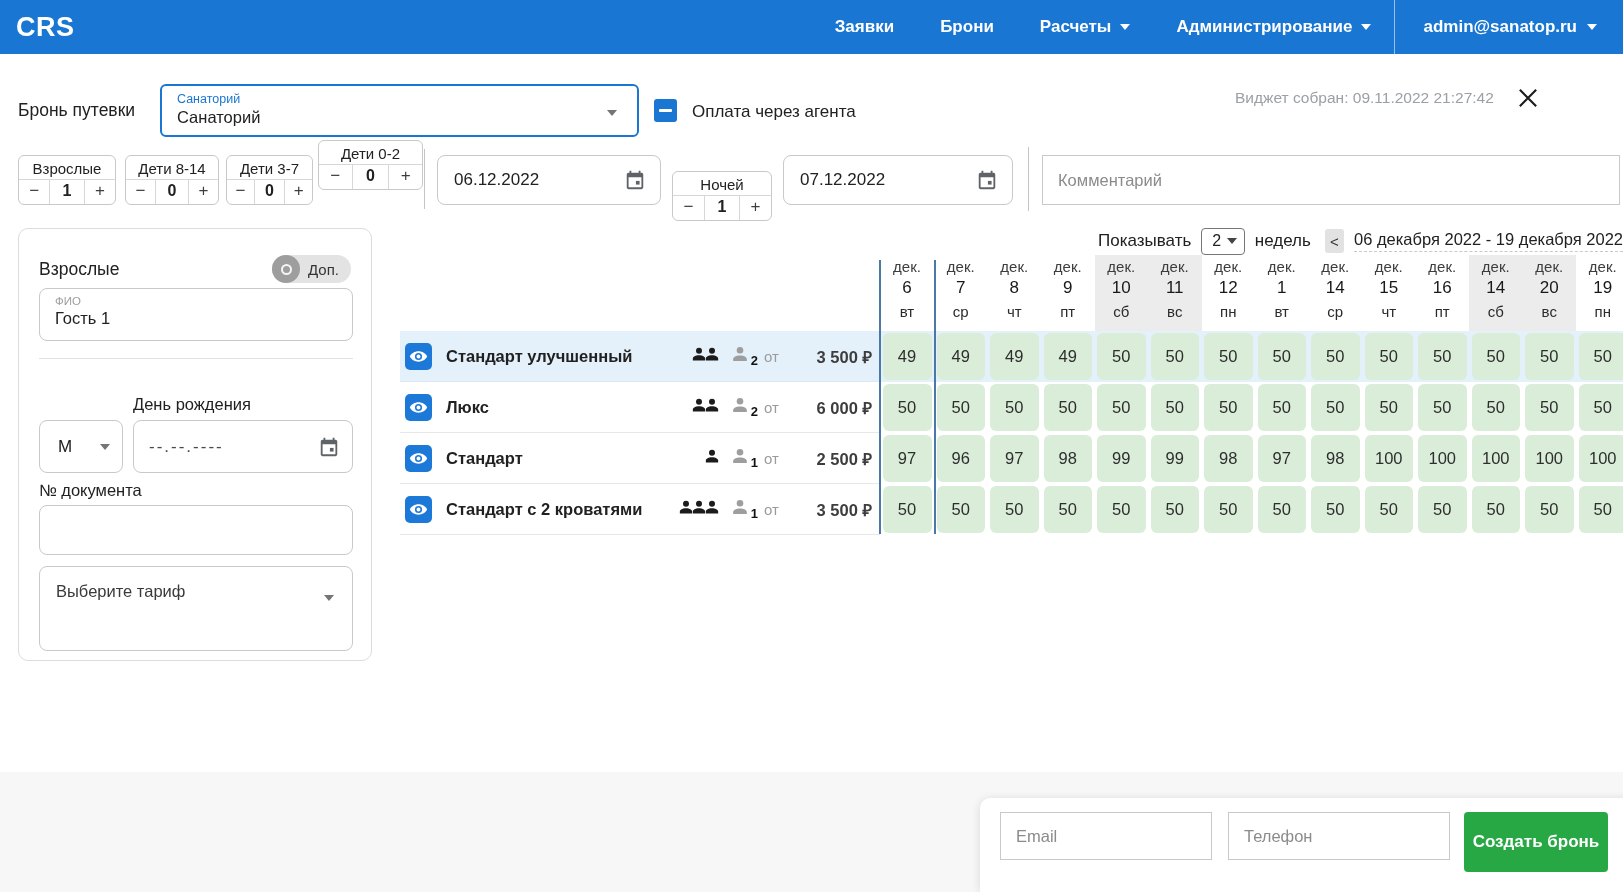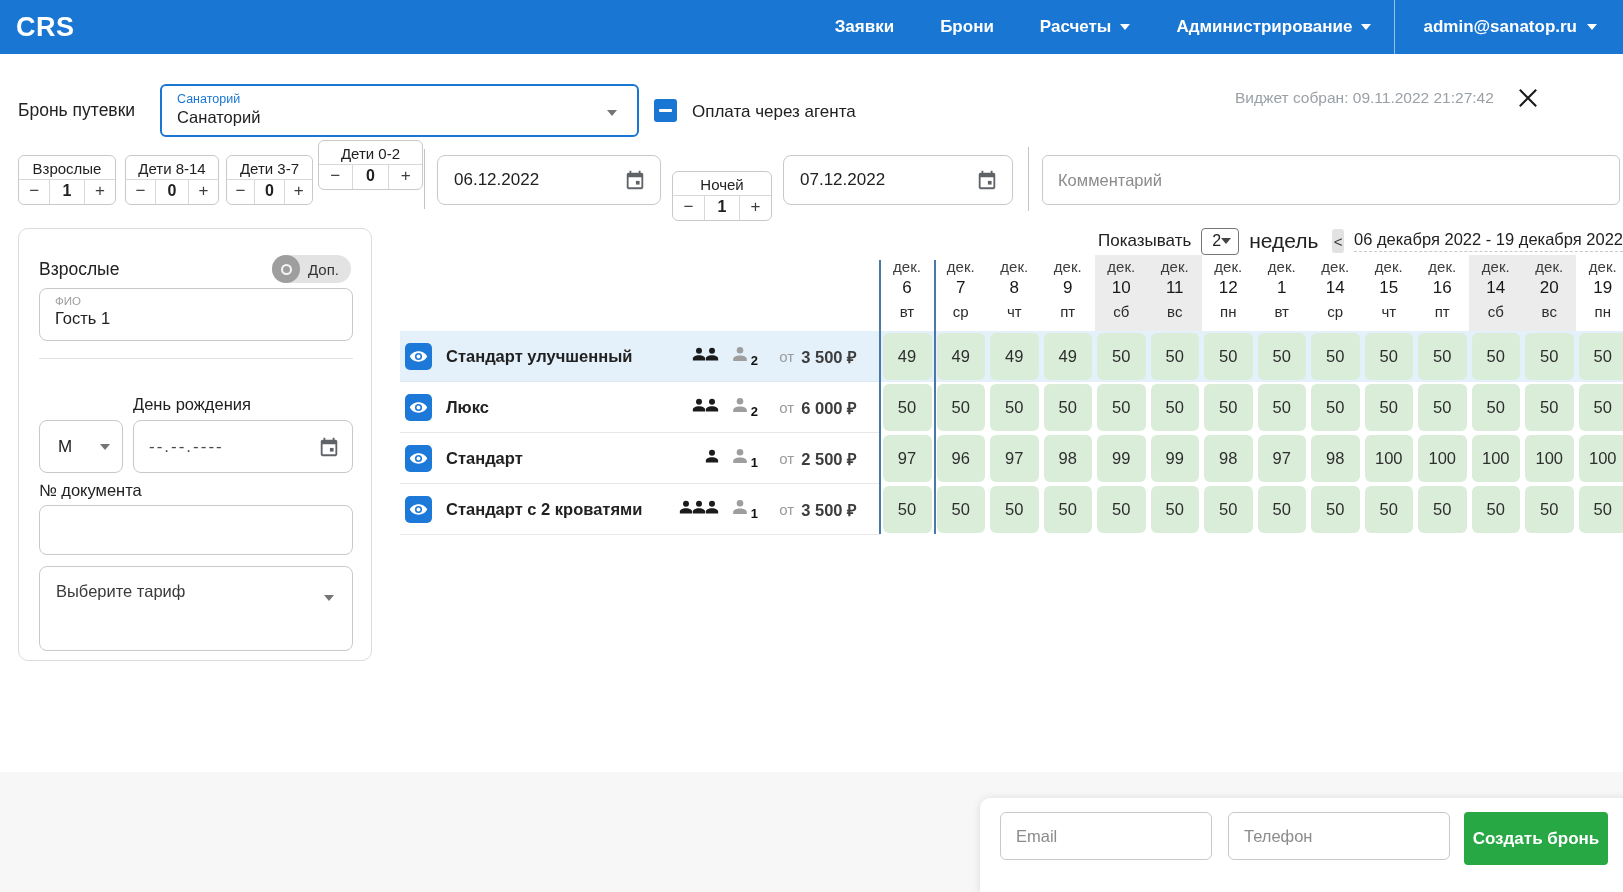--- a/index.html
+++ b/index.html
@@ -43,21 +43,21 @@
   .counter .lbl { text-align:center; font-size:15px; padding:4px 2px 2px; white-space:nowrap; }
   .counter .crow { display:flex; border-top:1px solid #d8d8d8; }
   .counter .cbtn { flex:1; text-align:center; font-size:17px; color:#3d3d3d; cursor:pointer; padding:1px 0 3px; }
   .counter .cval { flex:1.1; text-align:center; font-size:16px; font-weight:bold;
     border-left:1px solid #d8d8d8; border-right:1px solid #d8d8d8; padding:2px 0; }
   .vdivider { position:absolute; width:1px; background:#c4c4c4; }
   .datebox { position:absolute; height:50px; border:1px solid #c9c9c9; border-radius:8px;
     background:#fff; display:flex; align-items:center; padding:0 14px 0 16px; cursor:pointer; }
   .datebox .dval { font-size:17px; color:#212121; }
   .datebox svg { margin-left:auto; }
-  .text-input { border:1px solid #c9c9c9; border-radius:6px; background:#fff;
+  .text-input { border:1px solid #c9c9c9; border-radius:0; background:#fff;
     font-family:"Liberation Sans",sans-serif; font-size:16.5px; color:#212121; padding:0 15px; outline:none; }
   .text-input::placeholder { color:#8b8b8b; }
   #comment-input { position:absolute; left:1042px; top:155px; width:578px; height:50px; }
 
   
   .guest-panel { position:absolute; left:18px; top:228px; width:354px; height:433px;
     border:1px solid #dcdcdc; border-radius:10px; background:#fff; }
   .gp-title { position:absolute; left:20px; top:30px; font-size:17.5px; }
   .dop-toggle { position:absolute; right:20px; top:26px; height:28px; background:#e3e3e3;
     border-radius:14px; display:flex; align-items:center; padding-right:12px; cursor:pointer; }
@@ -87,21 +87,21 @@
   .tariff-select .tlabel { position:absolute; left:16px; top:15px; font-size:16.5px; color:#3a3a3a; }
   .tariff-select .caret { position:absolute; right:18px; top:28px; }
 
   
   .cal-controls { position:absolute; left:1098px; top:226px; width:525px; height:30px;
     display:flex; align-items:center; white-space:nowrap; overflow:hidden; }
   .cal-controls .show-lbl { font-size:17px; }
   .weeks-select { border:1px solid #767676; border-radius:4px; height:27px; width:47px;
     display:flex; align-items:center; justify-content:space-between; padding:0 7px 0 10px;
     margin:0 10px; font-size:16px; cursor:pointer; background:#fff; }
-  .weeks-lbl { font-size:21px; }
+  .weeks-lbl { font-size:17px; }
   .prev-btn { margin-left:14px; width:22px; height:24px; background:#e2e2e2; border-radius:3px;
     display:flex; align-items:center; justify-content:center; font-size:15px; color:#333; cursor:pointer; }
   .range-lbl { margin-left:10px; font-size:16.5px; border-bottom:1px dashed #c9c9c9; padding-bottom:2px; cursor:pointer; }
 
   
   #cal { position:absolute; left:400px; top:255px; width:1232px; }
   .cal-head { display:flex; margin-left:480px; }
   .cal-col { text-align:center; padding-top:3px; height:76px; }
   .cal-col.weekend { background:#ececec; }
   .cal-col .m { font-size:15px; color:#3d3d3d; }
@@ -112,35 +112,35 @@
   .room-left { width:480px; display:flex; align-items:center; padding:0 8px 0 5px;
     border-bottom:1px solid #e8e8e8; }
   .room-row.selected .room-left { border-bottom-color:#dce9f5; }
   .eye-btn { width:27px; height:27px; background:#1d79d8; border-radius:5px;
     display:flex; align-items:center; justify-content:center; cursor:pointer; flex:none; }
   .room-name { margin-left:14px; font-size:16.5px; font-weight:bold; }
   .persons { margin-left:auto; display:flex; align-items:flex-end; }
   .persons svg { margin-left:-5px; }
   .capacity { position:relative; margin:0 14px 0 9px; flex:none; }
   .capacity .cap-num { position:absolute; right:-8px; bottom:0px; font-size:13px; font-weight:bold; color:#111; }
-  .price { display:flex; align-items:center; gap:7px; width:108px; justify-content:center; flex:none; }
+  .price { display:flex; align-items:center; gap:7px; width:108px; justify-content:space-between; flex:none; }
   .price .from { font-size:15px; color:#9b9b9b; }
   .price .amount { font-size:16.5px; font-weight:bold; color:#3d3d3d; white-space:nowrap; }
   .cellwrap { display:flex; align-items:center; justify-content:center; }
   .cell { width:100%; height:47px; margin:2px 2.5px; background:#d9edd9; border-radius:6px;
     display:flex; align-items:center; justify-content:center; font-size:16.5px; color:#2e2e2e; cursor:pointer; }
   .vline { position:absolute; width:1.5px; background:#4a78a8; top:5px; }
 
   
   .bottom-band { position:absolute; left:0; top:772px; width:1623px; height:120px; background:#f7f7f7; }
   .footer-card { position:absolute; left:980px; top:798px; width:698px; height:94px;
     background:#fff; border-radius:10px 0 0 0; box-shadow:0 1px 10px rgba(0,0,0,.12); }
   #email-input { position:absolute; left:20px; top:14px; width:212px; height:48px; }
   #phone-input { position:absolute; left:248px; top:14px; width:222px; height:48px; }
-  .submit-btn { position:absolute; left:484px; top:14px; width:144px; height:53px;
+  .submit-btn { position:absolute; left:484px; top:14px; width:144px; height:60px;
     background:#28a745; border:none; border-radius:4px; color:#fff; font-size:17px;
     font-weight:bold; font-family:"Liberation Sans",sans-serif; cursor:pointer; }
 </style>
 </head>
 <body>
 
 <div class="topbar">
   <div class="brand">CRS</div>
   <div class="topnav" id="topnav">
       <div class="nav-item">

